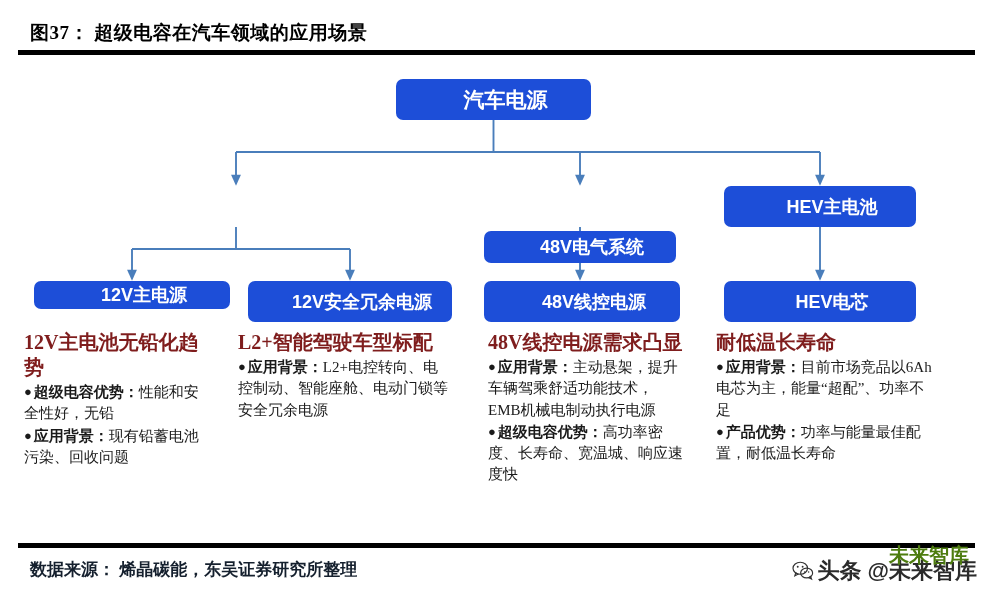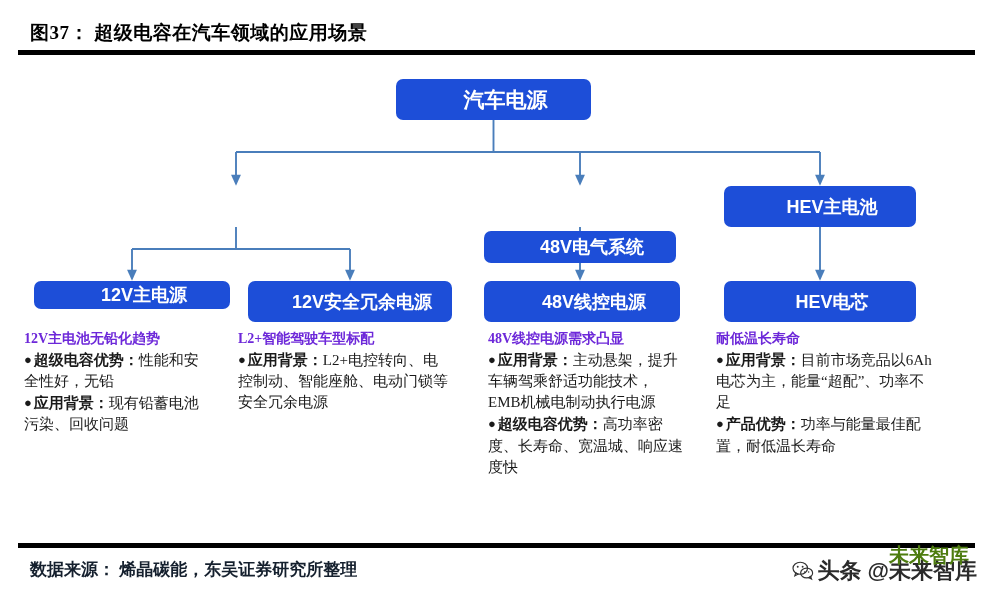--- a/index.html
+++ b/index.html
@@ -88,21 +88,21 @@
   .wires{position:absolute;left:0;top:0;width:991px;height:604px;pointer-events:none;}
 
   
   .col{
     position:absolute;
     font-family:"Liberation Serif","DejaVu Serif",serif;
     color:#1a1a1a;
   }
   .col h4{
     margin:0 0 2px 0;
-    font-size:14px;font-weight:bold;color:#6d28d9;
+    font-size:20px;font-weight:bold;color:#7f1d1d;
     line-height:1.25;letter-spacing:0;
   }
   .col p{
     margin:0 0 1px 0;
     font-size:15px;line-height:1.42;
     text-indent:0;
     color:#1a1a1a;
   }
   .col p .lead{font-weight:bold;}
   .col p .bullet{font-weight:bold;font-size:13px;vertical-align:1px;margin-right:2px;}

